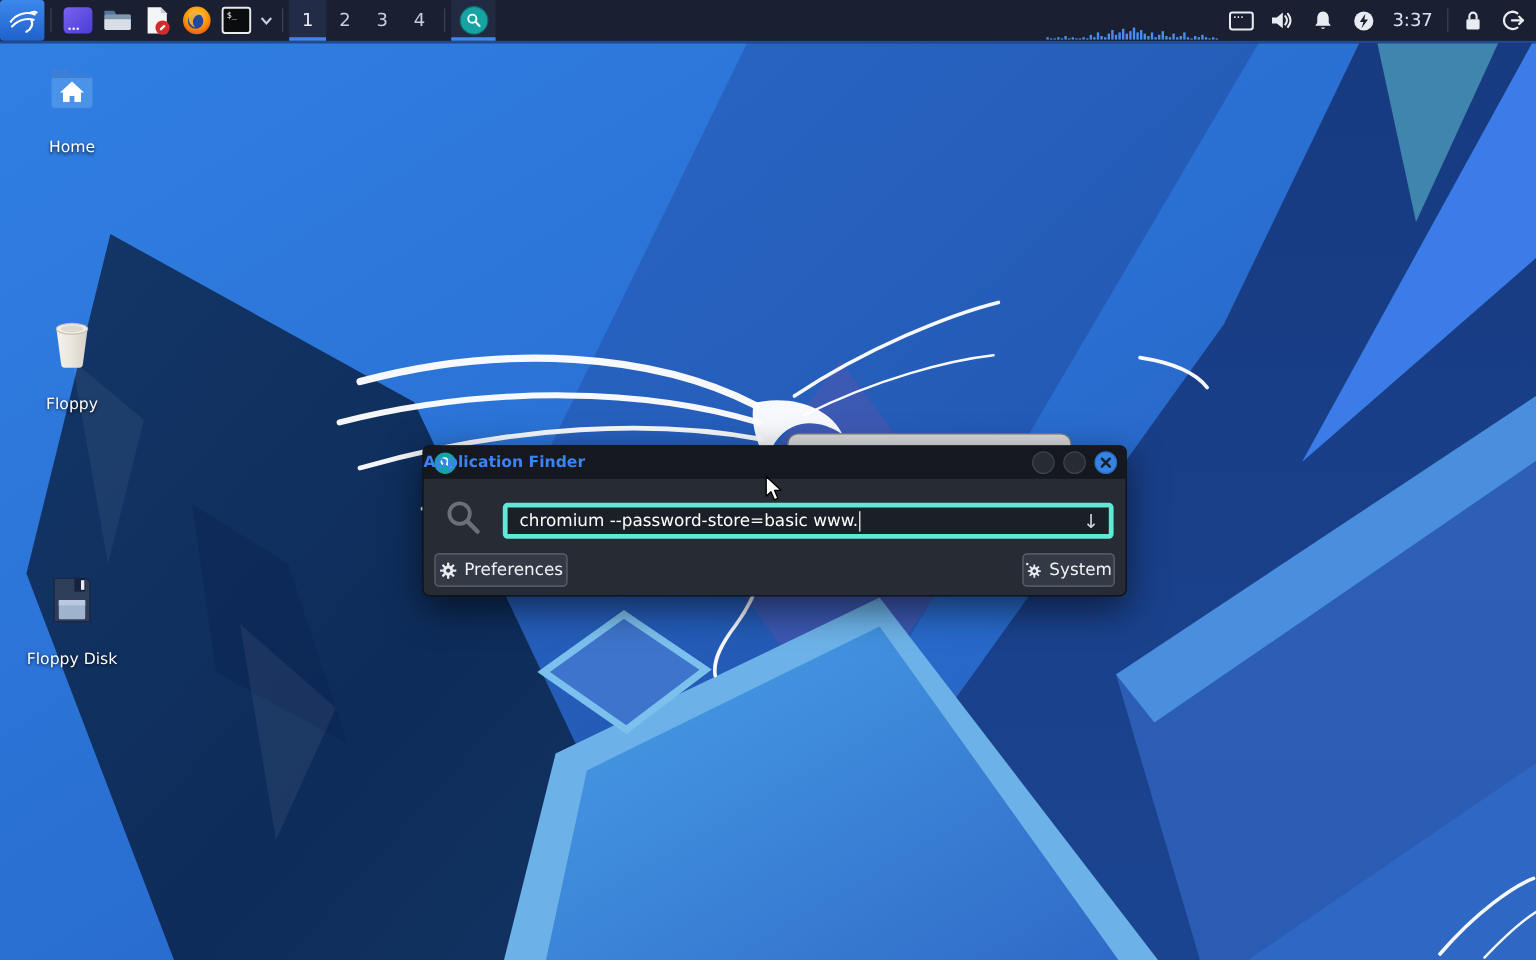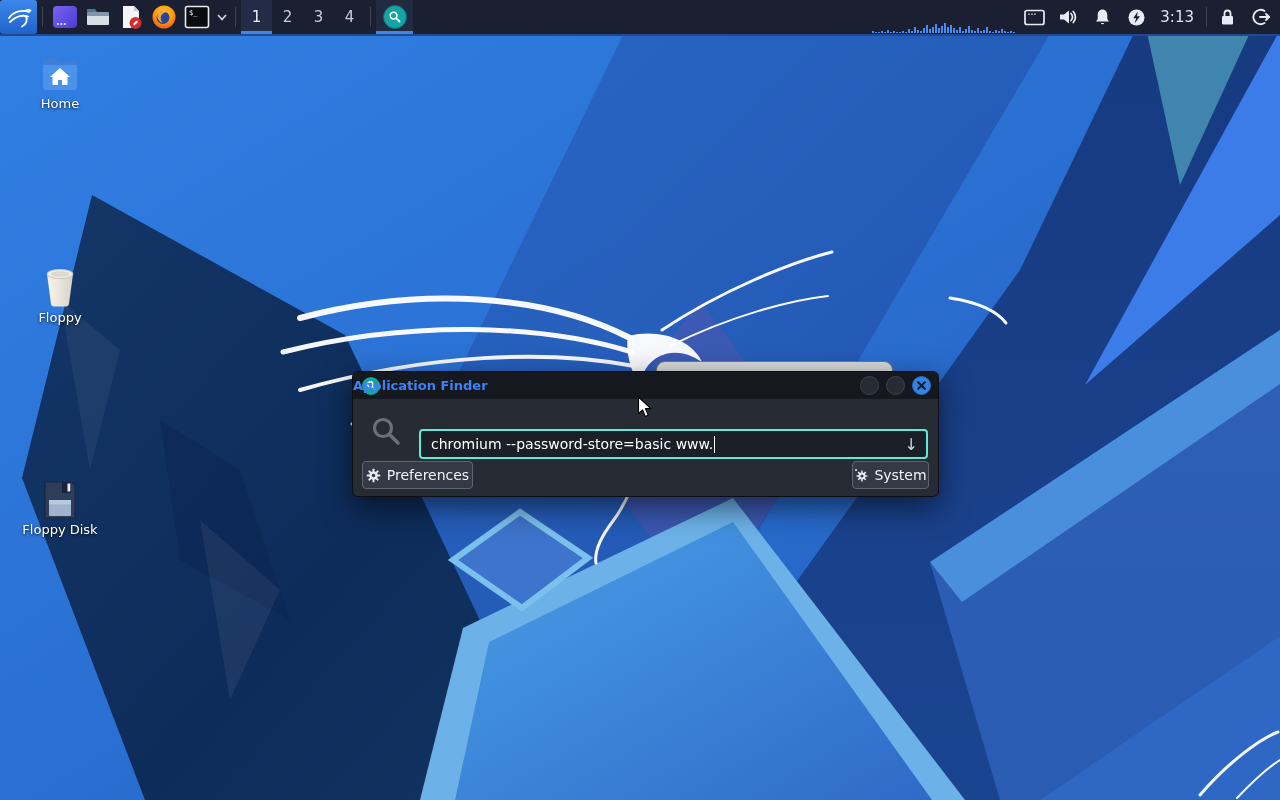--- a/index.html
+++ b/index.html
@@ -30,21 +30,21 @@
   .spacer { flex:1; }
   .cpu-graph { width:145px; align-self:flex-end; height:15px;
                display:flex; align-items:flex-end; gap:1px; padding-bottom:1px; }
   .cpu-graph .bar { width:2px; background:#4a8df0; }
   .tray { width:34px; }
   .clock { padding:0 7px; color:#dce3f0; font-size:15px; display:flex; align-items:center; }
   .panel svg { display:block; }
 
   
   .dicon { position:absolute; left:12px; width:96px; display:flex;
-           flex-direction:column; align-items:center; gap:2px; z-index:5; }
+           flex-direction:column; align-items:center; gap:22px; z-index:5; }
   .dicon .dlabel { color:#fff; font-size:13px; text-shadow:0 1px 3px rgba(0,0,0,.85); }
 
   
   .behind-window { position:absolute; left:656px; top:361px; width:237px; height:14px;
                    background:#d6d8da; border:1px solid #747679;
                    border-radius:9px 9px 0 0; z-index:8; }
 
   
   .finder { position:absolute; left:352px; top:371px; width:587px; height:126px;
             background:#262b34; border:1px solid #0c0e12; border-radius:6px;
@@ -56,23 +56,23 @@
               display:flex; align-items:center; justify-content:center; margin-left:9px; }
   .title-text { position:absolute; left:0; right:0; text-align:left;
                 color:#3b82f6; font-size:13px; font-weight:bold; }
   .winbtns { position:absolute; right:7px; top:4px; display:flex; gap:7px; }
   .winbtn { width:19px; height:19px; border-radius:50%; background:#262b34;
             border:1px solid #3c424e; display:flex; align-items:center; justify-content:center; }
   .winbtn.close { background:#3584e4; border-color:#2a6ec4; }
 
   .search-glass { position:absolute; left:18px; top:44px; }
   .search-field { position:absolute; left:66px; top:47px; width:509px; height:30px;
-                  background:#1b1f27; border:2px solid #5eead4; border-radius:4px;
+                  background:#1b1f27; border:4px solid #5eead4; border-radius:4px;
                   display:flex; align-items:center; color:#fff; font-size:14px;
-                  padding:0 8px 0 10px;margin-top:10px; }
+                  padding:0 8px 0 10px; }
   .search-text { white-space:pre; }
   .caret { width:1px; height:17px; background:#fff; margin-left:1px; }
   .drop-arrow { margin-left:auto; color:#cfd4dc; font-size:16px; }
 
   .btn { position:absolute; height:28px; background:#343a45; border:1px solid #60666f;
          border-radius:4px; color:#f0f2f5; font-size:14px;
          display:flex; align-items:center; justify-content:center; gap:6px; }
   .btn-prefs { left:9px; top:89px; width:111px; }
   .btn-launch { left:499px; top:89px; width:77px; }
 
@@ -319,21 +319,21 @@
       </svg>
     </div>
 
     <div class="ptile tray">
       <svg width="19" height="19" viewBox="0 0 19 19">
         <circle cx="9.5" cy="9.5" r="8" fill="#e8ebf2"></circle>
         <polygon points="10.8,3.5 6.2,10.3 9.2,10.3 7.6,15.5 13,8.3 10,8.3" fill="#1a2031"></polygon>
       </svg>
     </div>
 
-    <div class="clock">3:13</div>
+    <div class="clock">3:37</div>
 
     <div class="psep"></div>
 
     <div class="ptile tray" style="width:30px">
       <svg width="17" height="18" viewBox="0 0 17 18">
         <rect x="3" y="8" width="11" height="8.5" rx="1.2" fill="#e8ebf2"></rect>
         <path d="M5.5,8 V5.5 a3,3 0 0 1 6,0 V8" fill="none" stroke="#e8ebf2" stroke-width="1.8"></path>
       </svg>
     </div>
 

